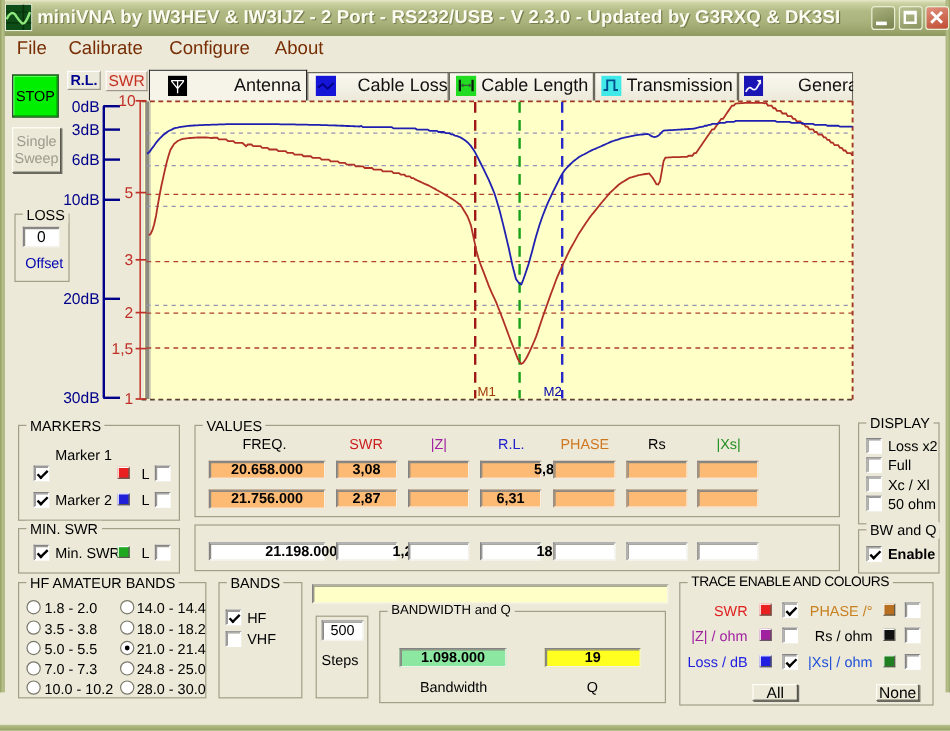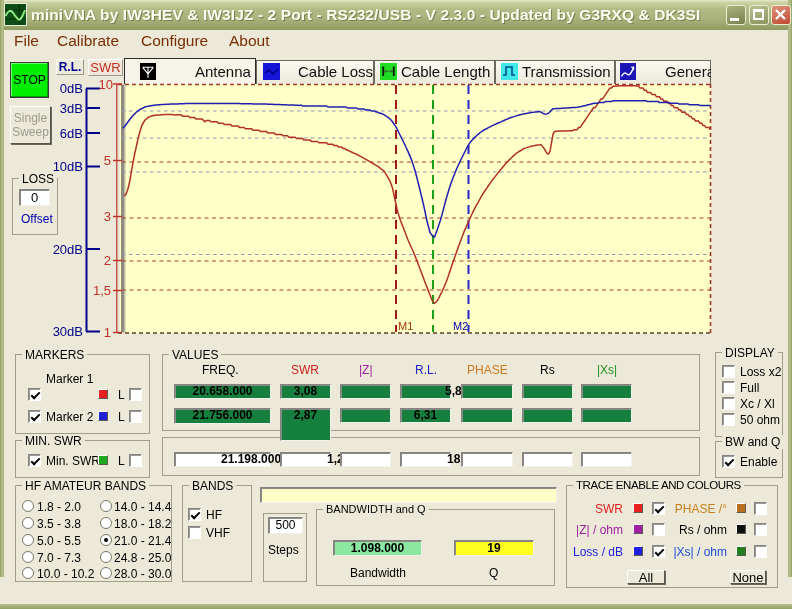--- a/index.html
+++ b/index.html
@@ -21,21 +21,21 @@
 .gb { border:1px solid #a29f88; }
 .gb .lab { position:absolute; top:-7px; left:6px; background:#ece9d8; padding:0 3px; font-size:12px; color:#000; white-space:nowrap; }
 
 .cb { width:13px; height:13px; background:#fff; border:1px solid #848284; border-right-color:#fff; border-bottom-color:#fff; box-shadow:inset 1px 1px 0 #9a9a94; }
 .chk::after { content:""; position:absolute; left:2px; top:3px; width:7px; height:3px; border-left:2px solid #000; border-bottom:2px solid #000; transform:rotate(-45deg); }
 
 .rad { width:12px; height:12px; border-radius:50%; background:#fff; border:1px solid #7a786a; }
 .radon::after { content:""; position:absolute; left:3px; top:3px; width:4px; height:4px; border-radius:50%; background:#000; }
 
 .fld { background:#fff; border:1px solid #848284; border-right-color:#f2f1ea; border-bottom-color:#f2f1ea; box-shadow:inset 1px 1px 0 #8a8a80; text-align:center; font-size:13px; }
-.cy { background:#15803d; font-weight:bold; font-size:12px; line-height:13px; }
+.cy { background:#fdba74; font-weight:bold; font-size:12px; line-height:13px; }
 .bw { background:#fff; font-weight:bold; font-size:12px; line-height:13px;padding-left:46px; }
 
 .sq { width:10px; height:10px; border:1px solid; border-color:#fff #5a5a50 #5a5a50 #fff; }
 
 .btn { background:#ece9d8; border:1px solid; border-color:#fffef7 #58564c #58564c #fffef7; box-shadow:1px 1px 0 #6a685e; text-align:center; font-size:13px; color:#000; }
 .t12 { font-size:12px; }
 .tab { top:2px; height:24px; background:linear-gradient(#faf8f0,#ece9da); border:1px solid #6a685c; border-bottom:none; }
 .tabtxt { top:5px; font-size:15px; color:#111; white-space:nowrap; }
 </style>
 </head>
@@ -257,21 +257,21 @@
 
 <div class="abs fld cy" style="left:174px;top:384px;width:97px;height:15px;">20.658.000</div>
 <div class="abs fld cy" style="left:280px;top:384px;width:51px;height:15px;">3,08</div>
 <div class="abs fld cy" style="left:340px;top:384px;width:51px;height:15px;"></div>
 <div class="abs fld cy" style="left:400px;top:384px;width:51px;height:15px;padding-left:44px;">5,84</div>
 <div class="abs fld cy" style="left:461px;top:384px;width:52px;height:15px;"></div>
 <div class="abs fld cy" style="left:522px;top:384px;width:51px;height:15px;"></div>
 <div class="abs fld cy" style="left:581px;top:384px;width:51px;height:15px;"></div>
 
 <div class="abs fld cy" style="left:174px;top:408px;width:97px;height:16px;">21.756.000</div>
-<div class="abs fld cy" style="left:280px;top:408px;width:51px;height:33px;">2,87</div>
+<div class="abs fld cy" style="left:280px;top:408px;width:51px;height:15px;">2,87</div>
 <div class="abs fld cy" style="left:340px;top:408px;width:51px;height:15px;"></div>
 <div class="abs fld cy" style="left:400px;top:408px;width:51px;height:15px;">6,31</div>
 <div class="abs fld cy" style="left:461px;top:408px;width:52px;height:15px;"></div>
 <div class="abs fld cy" style="left:522px;top:408px;width:51px;height:15px;"></div>
 <div class="abs fld cy" style="left:581px;top:408px;width:51px;height:15px;"></div>
 
 <div class="abs fld bw" style="left:174px;top:452px;width:97px;height:15px;">21.198.000</div>
 <div class="abs fld bw" style="left:280px;top:452px;width:51px;height:15px;">1,27</div>
 <div class="abs fld bw" style="left:340px;top:452px;width:51px;height:15px;"></div>
 <div class="abs fld bw" style="left:400px;top:452px;width:51px;height:15px;">18,58</div>
@@ -282,21 +282,21 @@
 <div class="abs cb" style="left:722px;top:365px;"></div>
 <div class="abs t12" style="left:740px;top:365px;">Loss x2</div>
 <div class="abs cb" style="left:722px;top:381px;"></div>
 <div class="abs t12" style="left:740px;top:381px;">Full</div>
 <div class="abs cb" style="left:722px;top:397px;"></div>
 <div class="abs t12" style="left:740px;top:397px;">Xc / Xl</div>
 <div class="abs cb" style="left:722px;top:413px;"></div>
 <div class="abs t12" style="left:740px;top:413px;">50 ohm</div>
 
 <div class="abs cb chk" style="left:722px;top:455px;"></div>
-<div class="abs t12" style="left:740px;top:455px;">Enable</div>
+<div class="abs t12" style="left:740px;top:455px;font-weight:bold;">Enable</div>
 
 <div class="abs rad" style="left:22px;top:500px;"></div>
 <div class="abs t12" style="left:37px;top:500px;">1.8 - 2.0</div>
 <div class="abs rad" style="left:22px;top:517px;"></div>
 <div class="abs t12" style="left:37px;top:517px;">3.5 - 3.8</div>
 <div class="abs rad" style="left:22px;top:534px;"></div>
 <div class="abs t12" style="left:37px;top:534px;">5.0 - 5.5</div>
 <div class="abs rad" style="left:22px;top:551px;"></div>
 <div class="abs t12" style="left:37px;top:551px;">7.0 - 7.3</div>
 <div class="abs rad" style="left:22px;top:567px;"></div>

